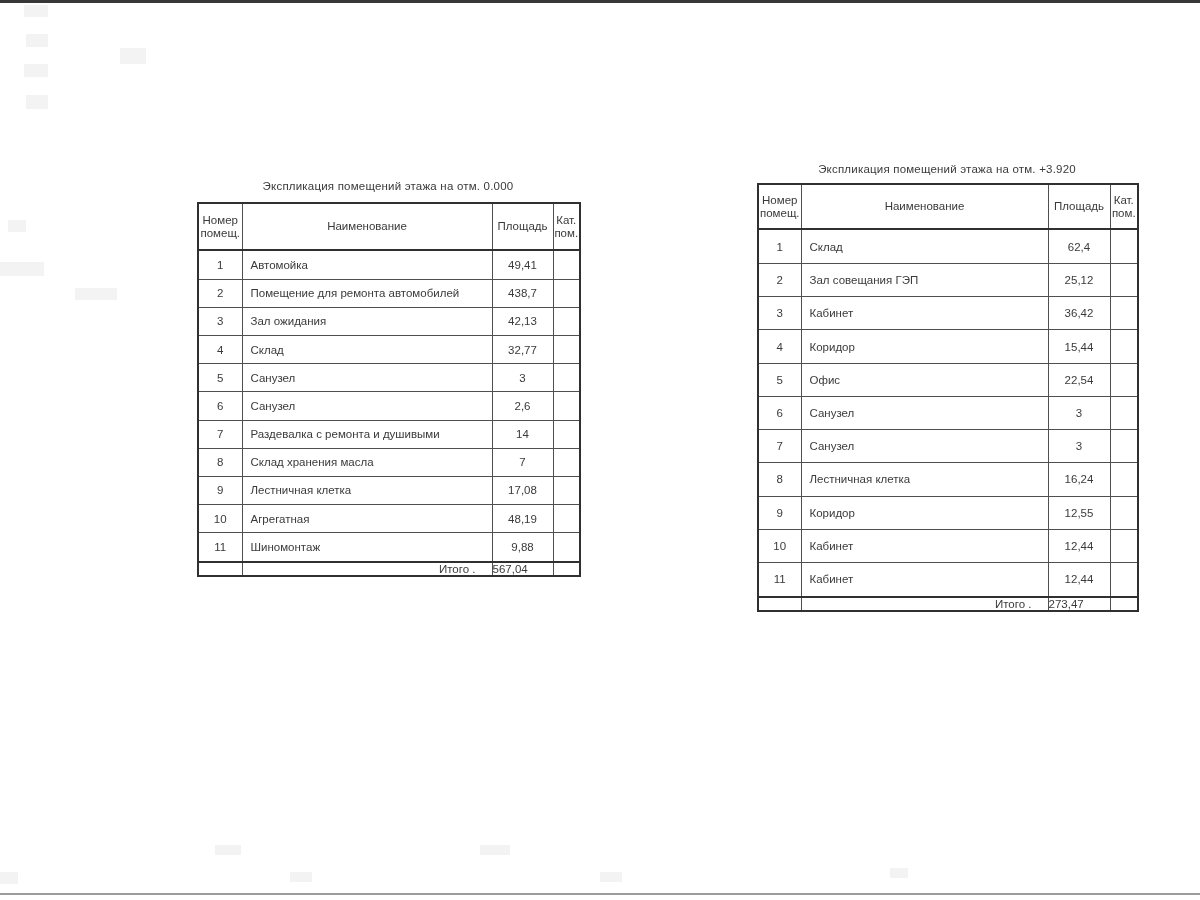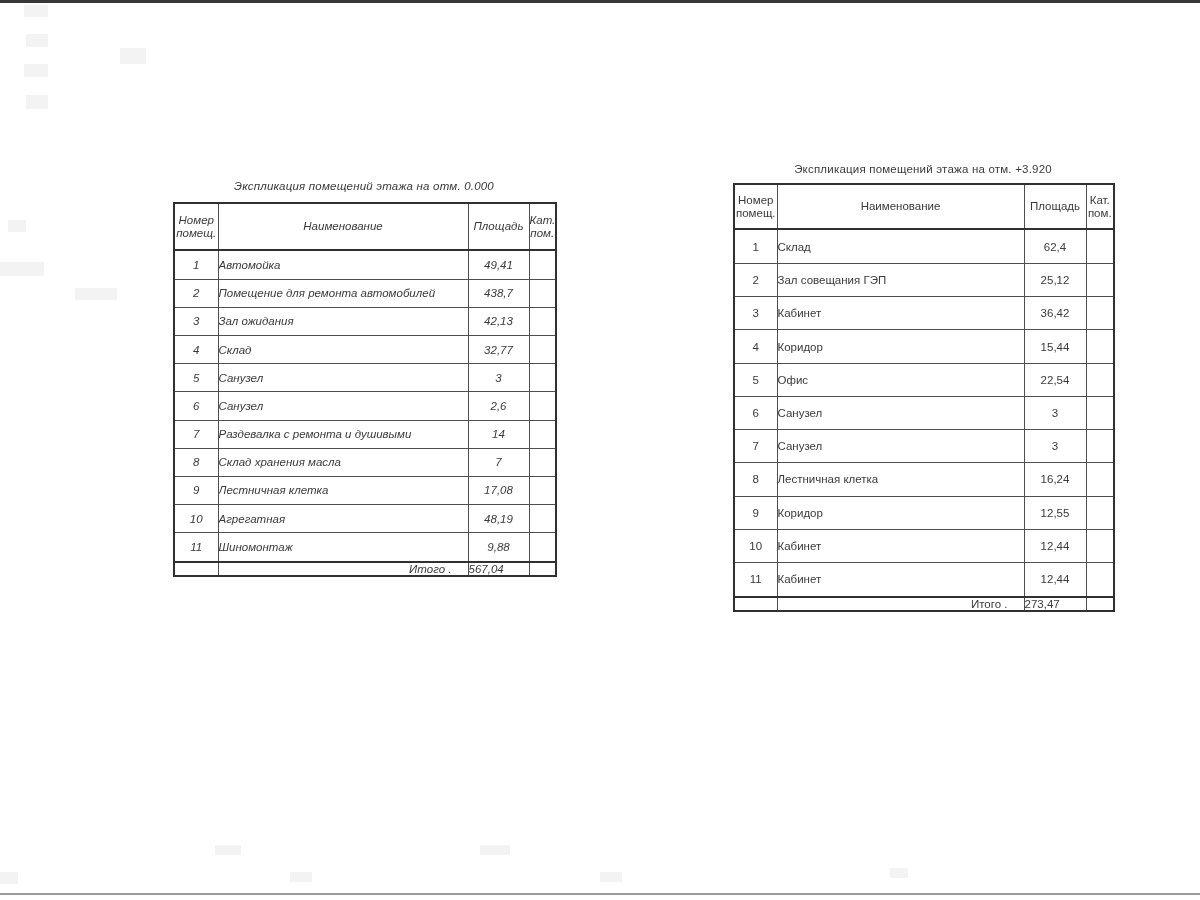--- a/index.html
+++ b/index.html
@@ -8,21 +8,21 @@
   }
   *{margin:0;padding:0;box-sizing:border-box;}
   html,body{width:1200px;height:900px;}
   body{
     position:relative;width:1200px;height:900px;background:var(--bg);
     font-family:"Liberation Sans", sans-serif;color:var(--text);overflow:hidden;
   }
   .top-bar{position:absolute;left:0;top:0;width:1200px;height:3px;background:var(--top-bar);}
   .bottom-bar{position:absolute;left:0;top:893px;width:1200px;height:2px;background:var(--bottom-bar);}
   .noise{position:absolute;background:var(--noise);}
-  .table-block{position:absolute;}
+  .table-block{position:absolute;margin-left:24px;}
   .tbl-title{
     text-align:center;font-size:11.5px;line-height:13px;color:var(--text);
     letter-spacing:0.2px;white-space:nowrap;
   }
   table{
     border-collapse:collapse;table-layout:fixed;width:100%;
     border:2px solid var(--line-dark);
   }
   .t0 table{height:375px;margin-top:9px;}
   .t1 table{height:429px;margin-top:7px;}
@@ -31,26 +31,26 @@
     font-size:11.5px;font-weight:normal;color:var(--text);
     overflow:hidden;white-space:nowrap;
   }
   thead th{
     border-bottom:2px solid var(--line-dark);
     text-align:center;vertical-align:middle;line-height:13px;white-space:pre-line;
   }
   .t0 thead tr{height:47px;}
   .t1 thead tr{height:45px;}
   td.c-num, td.c-area{text-align:center;vertical-align:middle;}
-  td.c-name{text-align:left;vertical-align:middle;}
+  td.c-name{text-align:left;vertical-align:middle;padding-left:8px;}
   td.c-cat{vertical-align:middle;}
   tfoot td{border-top:2px solid var(--line-dark);vertical-align:middle;}
   tfoot td.total-label{text-align:right;padding-right:16px;}
   tfoot td.total-value{text-align:left;}
-  .t0{left:173px;top:180px;width:382px;font-style:italic;}
+  .t0{left:173px;top:180px;width:382px;}
   .t1{left:733px;top:163px;width:380px;}
 </style>
 </head>
 <body>
 
 <div class="top-bar"></div>
 <div class="bottom-bar"></div>
 
 <div>
   <div class="noise" style="left:24px;top:5px;width:24px;height:12px;"></div>

